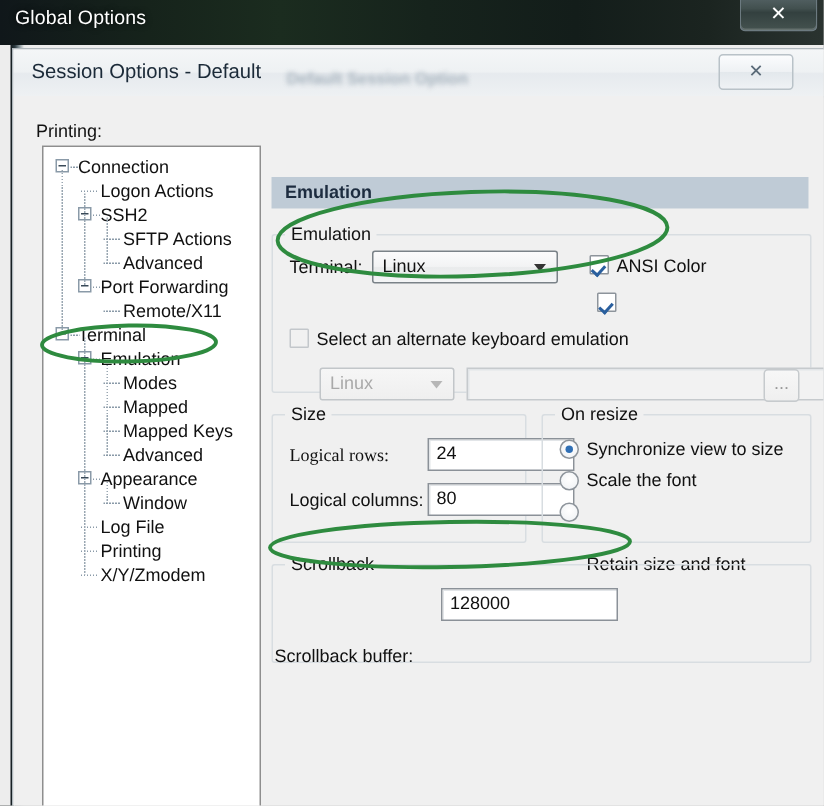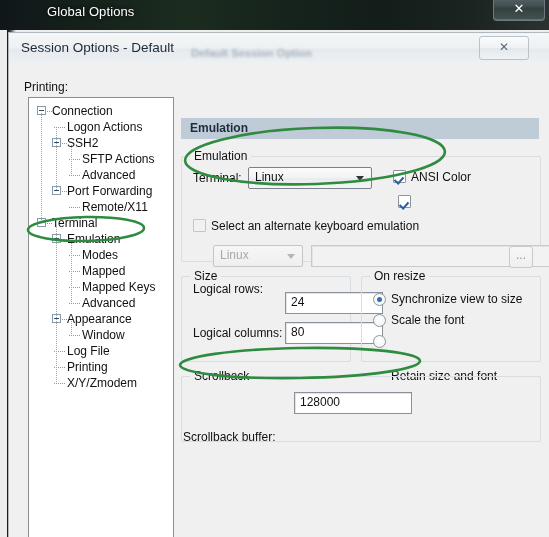--- a/index.html
+++ b/index.html
@@ -10,21 +10,21 @@
   }
 
   
   #outer-window{position:absolute;left:0;top:0;width:549px;height:537px;}
   #outer-titlebar{
     position:absolute;left:0;top:0;width:549px;height:30px;
     background:linear-gradient(to right,#10171a 0%,#16231b 18%,#1b2c1f 34%,#16231c 52%,#131d1a 70%,#1b2420 86%,#2a3330 100%);
   }
   #outer-title{
     position:absolute;left:10px;top:4px;font-size:13px;color:#ffffff;
-    text-shadow:0 0 4px rgba(0,0,0,.9);letter-spacing:.1px;margin-left:37px;
+    text-shadow:0 0 4px rgba(0,0,0,.9);letter-spacing:.1px;
   }
   #outer-close{
     position:absolute;left:493px;top:-6px;width:50px;height:26px;
     border:1px solid #6c7a80;border-top:none;border-radius:0 0 4px 4px;
     background:linear-gradient(to bottom,#5d6b70 0%,#42504f 45%,#33403f 55%,#44524f 100%);
     color:#fff;font-size:13px;font-weight:bold;text-align:center;line-height:30px;
     box-shadow:inset 0 -1px 0 rgba(255,255,255,.18);
   }
   #outer-body{
     position:absolute;left:0;top:30px;width:549px;height:507px;
@@ -293,21 +293,21 @@
           <div class="carr"></div>
         </div>
         <div class="tbox dis" style="left:129px;top:88px;width:193px;">
           <span></span>
         </div>
       </div>
       <div class="btn" id="btn-browse">...</div>
 
       <div class="group" id="grp-size">
         <div class="gtitle">Size</div>
-        <div class="lbl" style="left:11px;top:5px;">Logical rows:</div>
+        <div class="lbl" style="left:11px;top:19px;font-family:Liberation Serif, serif;">Logical rows:</div>
         <div class="tbox" style="left:103px;top:15px;width:52px;">
           <span>24</span>
         </div>
         <div class="lbl" style="left:11px;top:49px;">Logical columns:</div>
         <div class="tbox" style="left:103px;top:45px;width:52px;">
           <span>80</span>
         </div>
       </div>
 
       <div class="group" id="grp-resize">

